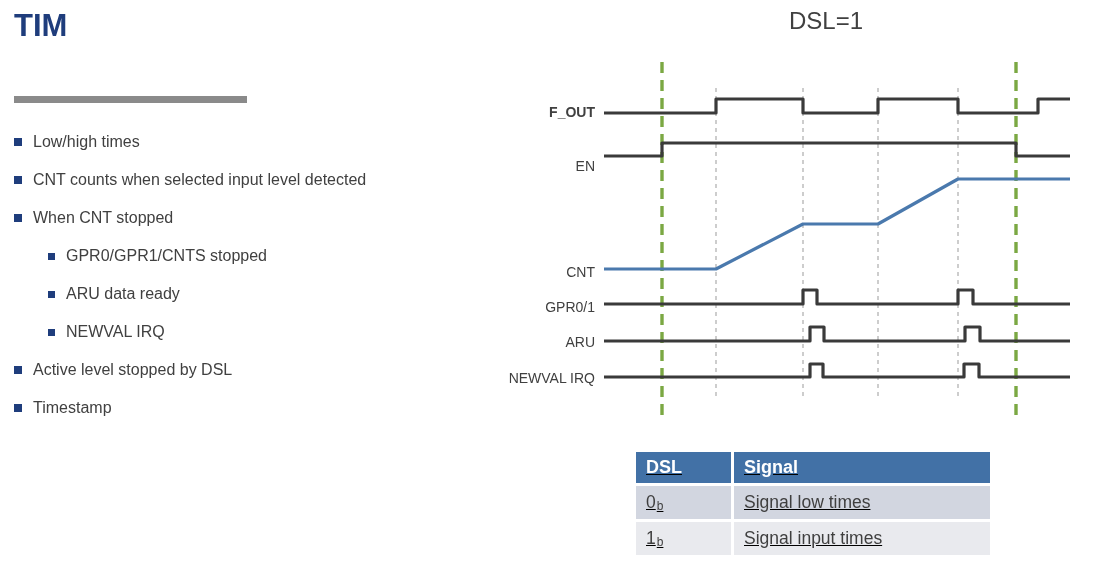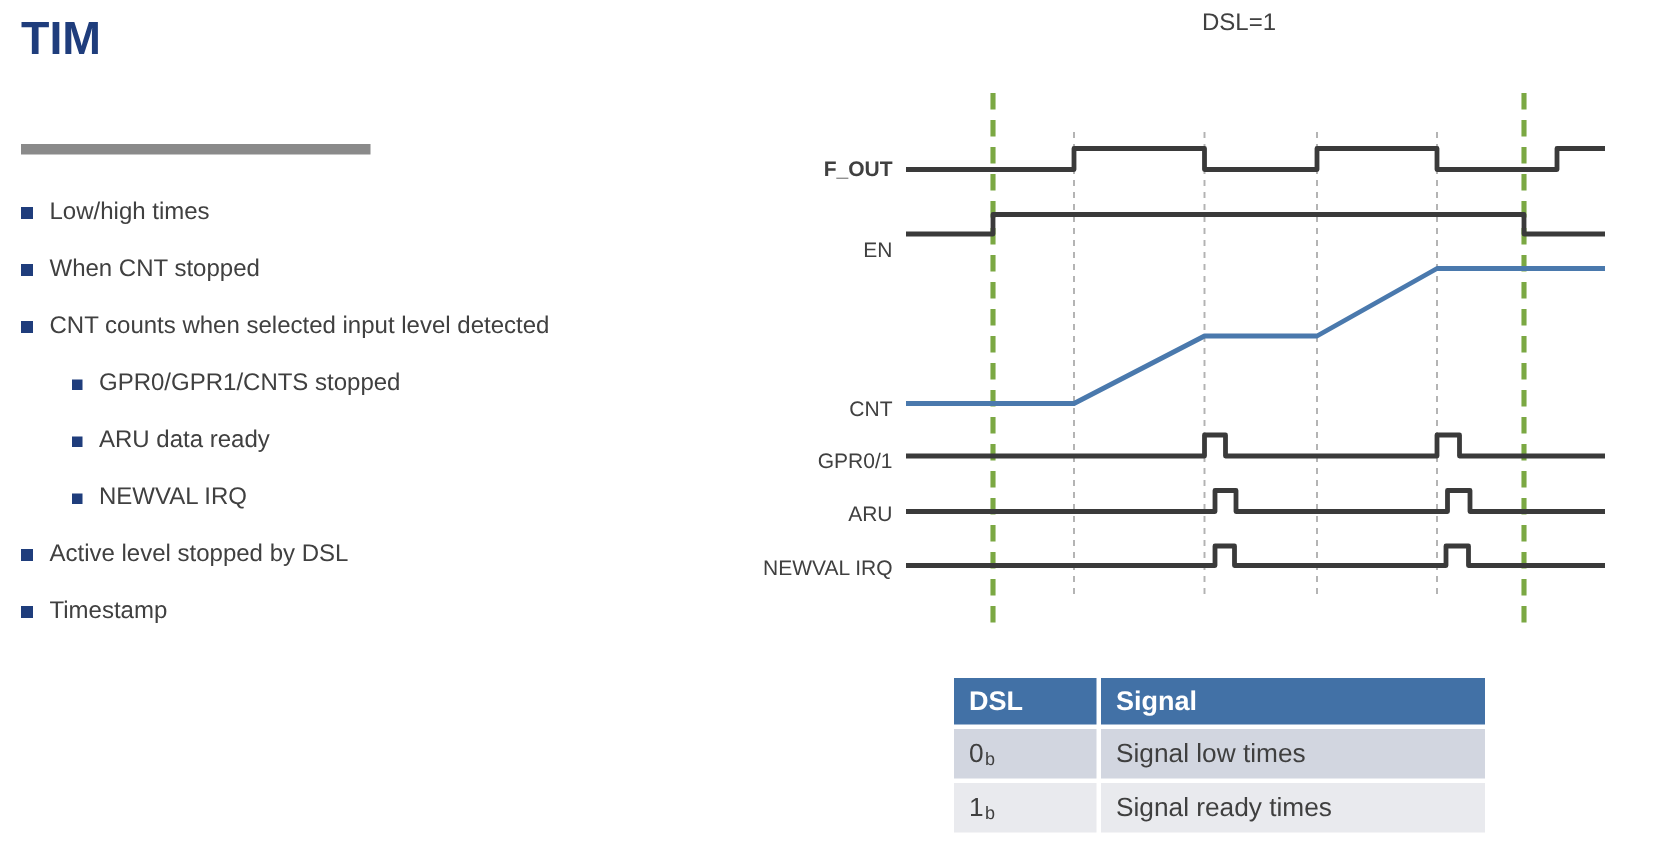--- a/index.html
+++ b/index.html
@@ -13,27 +13,27 @@
   #title-rule { position:absolute; left:14px; top:96px; width:233px; height:7px; background:#8a8a8a; }
 
   #bullet-list { position:absolute; left:14px; top:123px; width:470px; }
   .bullet-item { display:flex; align-items:center; height:38px; color:#404040; font-size:16px; }
   .bullet-item .sq { width:8px; height:8px; background:#1f3d7c; margin-right:11px; flex:0 0 auto; }
   .bullet-item.lvl2 { margin-left:34px; }
   .bullet-item.lvl2 .sq { width:7px; height:7px; }
 
   
   #diagram-title { position:absolute; left:744px; top:7px; width:164px; text-align:center;
-                   font-size:16px; color:#404040; }
+                   font-size:24px; color:#404040; }
   #timing-svg { position:absolute; left:480px; top:0; width:638px; height:432px; }
 
   
   #dsl-table { position:absolute; left:636px; top:452px; width:300px;
                display:grid; grid-template-columns:95px 256px; grid-template-rows:31px 33px 33px;
-               gap:3px; }
+               gap:3px;text-decoration:underline; }
   #dsl-table .hcell { background:#4271a6; color:#ffffff; font-weight:bold; font-size:18px;
                       display:flex; align-items:center; padding-left:10px; }
   #dsl-table .cell { color:#3f3f3f; font-size:17.5px; display:flex; align-items:center; padding-left:10px; }
   #dsl-table .r1 { background:#d2d6e0; }
   #dsl-table .r2 { background:#e9eaee; }
   #dsl-table sub { font-size:12px; line-height:1; transform:translateY(3px); margin-left:1px; }
 </style>
 </head>
 <body>
 
@@ -44,25 +44,25 @@
   </div>
   <div id="title-rule"></div>
 
   <div id="bullet-list">
     <div class="bullet-item lvl1">
       <span class="sq"></span>
       <span>Low/high times</span>
     </div>
     <div class="bullet-item lvl1">
       <span class="sq"></span>
-      <span>When CNT stopped</span>
+      <span>CNT counts when selected input level detected</span>
     </div>
     <div class="bullet-item lvl1">
       <span class="sq"></span>
-      <span>CNT counts when selected input level detected</span>
+      <span>When CNT stopped</span>
     </div>
     <div class="bullet-item lvl2">
       <span class="sq"></span>
       <span>GPR0/GPR1/CNTS stopped</span>
     </div>
     <div class="bullet-item lvl2">
       <span class="sq"></span>
       <span>ARU data ready</span>
     </div>
     <div class="bullet-item lvl2">
@@ -109,16 +109,16 @@
     <div class="cell r1">
       <span>0</span>
         <sub>b</sub>
     </div>
     <div class="cell r1">Signal low times</div>
 
     <div class="cell r2">
       <span>1</span>
         <sub>b</sub>
     </div>
-    <div class="cell r2">Signal ready times</div>
+    <div class="cell r2">Signal input times</div>
   </div>
 
 </div>
 
 </body></html>

